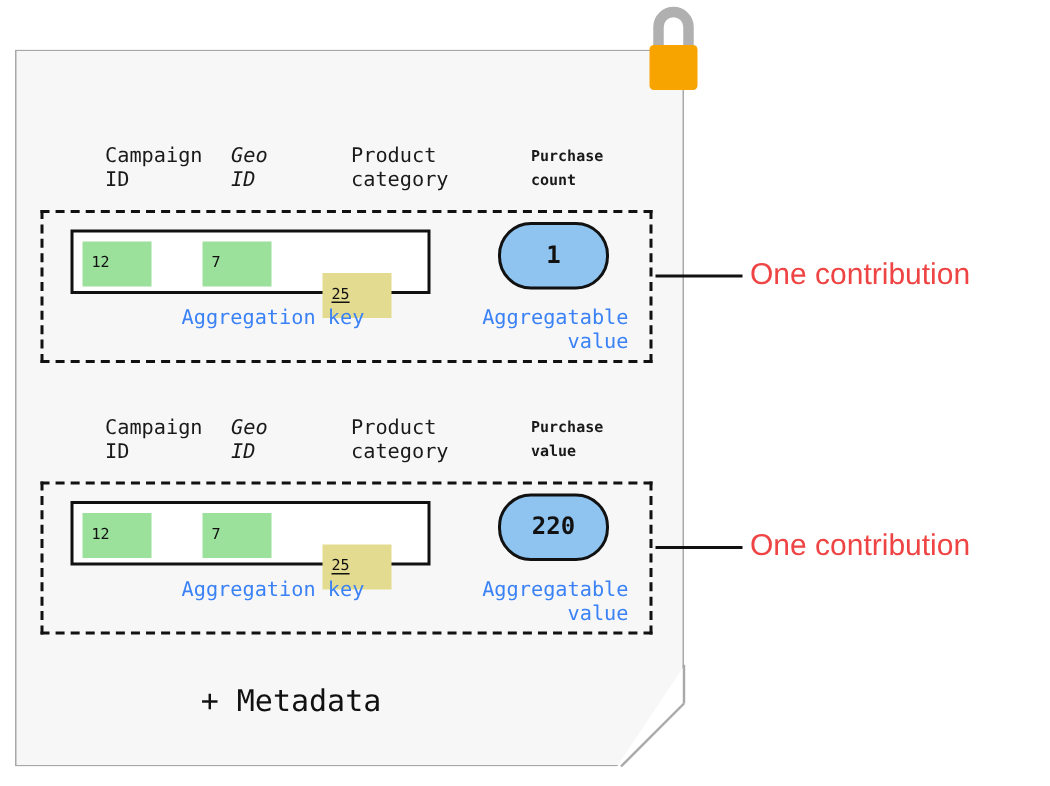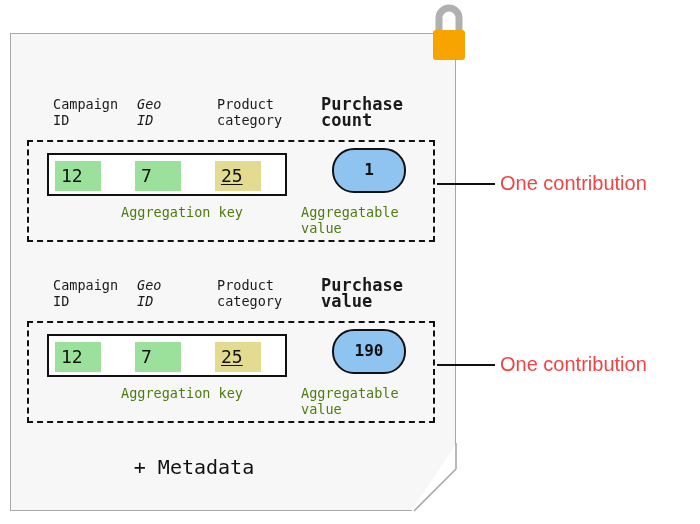--- a/index.html
+++ b/index.html
@@ -58,25 +58,26 @@
   .col-headers {
     position: relative;
     height: 43px;
     font-size: 13.5px;
     line-height: 15.5px;
     color: #1a1a1a;
   }
   .hdr {
     position: absolute;
     white-space: pre-line;
+    margin-left: 17px;
   }
   .hdr-campaign { left: 26px; top: 0; }
   .hdr-geo      { left: 110px; top: 0; font-style: italic; }
   .hdr-product  { left: 190px; top: 0; text-underline-offset: 2px; }
-  .hdr-measure  { left: 294px; top: 0; font-weight: bold; font-size: 17px; }
+  .hdr-measure  { left: 310px; top: 0; font-weight: bold; font-size: 10px; }
 
   .dashed-box {
     position: relative;
     border: 2px dashed #111111;
     height: 102px;
     box-sizing: border-box;
   }
 
   
   .key-strip {
@@ -87,29 +88,29 @@
     height: 43px;
     border: 2.5px solid #111111;
     background: #ffffff;
     box-sizing: border-box;
   }
   .cell {
     position: absolute;
     top: 6px;
     height: 30px;
     line-height: 30px;
-    font-size: 18px;
+    font-size: 10px;
     color: #111111;
     padding-left: 6px;
     box-sizing: border-box;
   }
   .cell-campaign { left: 6px;   width: 46px; background: #9be09b; }
   .cell-geo      { left: 86px;  width: 46px; background: #9be09b; }
   .cell-product  { left: 166px; width: 46px; background: #e3db8f;
-                   text-decoration: underline; text-underline-offset: 2px; }
+                   text-decoration: underline; text-underline-offset: 2px; margin-top: 21px; }
 
   
   .value-pill {
     position: absolute;
     left: 303px;
     top: 6px;
     width: 74px;
     height: 45px;
     background: #8fc4f0;
     border: 2.5px solid #111111;
@@ -117,26 +118,26 @@
     box-sizing: border-box;
     text-align: center;
     line-height: 40px;
     font-size: 16px;
     font-weight: bold;
     color: #111111;
   }
 
   .sub-label {
     position: absolute;
-    color: #4d7c0f;
+    color: #3b82f6;
     font-size: 13.5px;
     line-height: 16px;
   }
   .label-key   { left: 92px; top: 62px; }
-  .label-value { left: 272px; top: 62px; width: 118px; }
+  .label-value { left: 272px; top: 62px; width: 118px; text-align: right; }
 
   
   .callout {
     position: absolute;
     height: 2px;
     background: #111111;
     width: 58px;
   }
   .callout-1 { left: 437px; top: 183px; }
   .callout-2 { left: 437px; top: 364px; }
@@ -219,21 +220,21 @@
 value</div>
   </div>
 
   <div class="dashed-box">
     <div class="key-strip">
       <div class="cell cell-campaign">12</div>
       <div class="cell cell-geo">7</div>
       <div class="cell cell-product">25</div>
     </div>
 
-    <div class="value-pill">190</div>
+    <div class="value-pill">220</div>
 
     <div class="sub-label label-key">Aggregation key</div>
     <div class="sub-label label-value" style="white-space: pre-line;">Aggregatable
 value</div>
   </div>
 </div>
 
 <div class="callout callout-2"></div>
 <div class="callout-text callout-text-2">One contribution</div>
 

